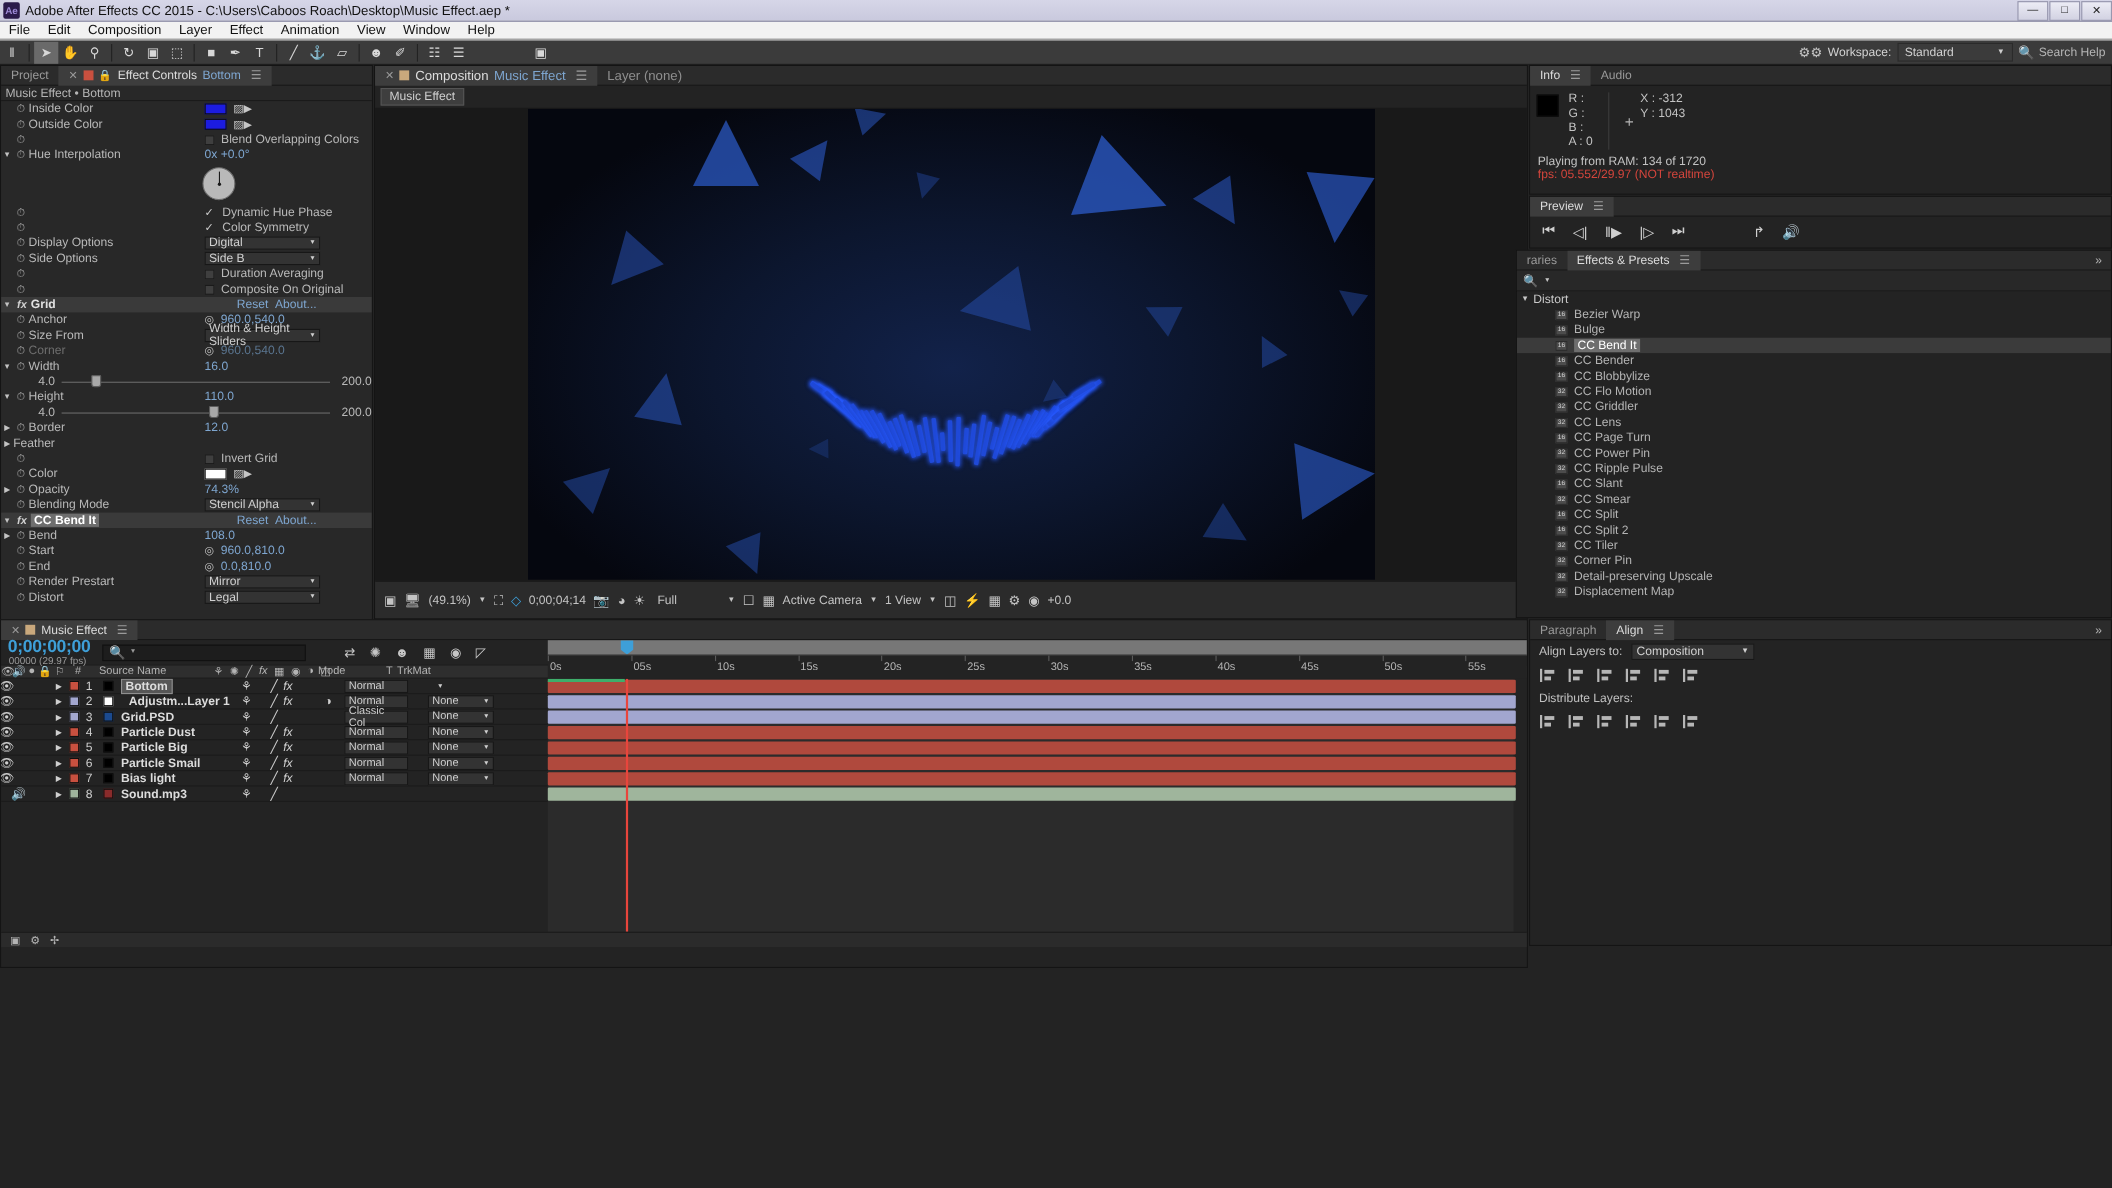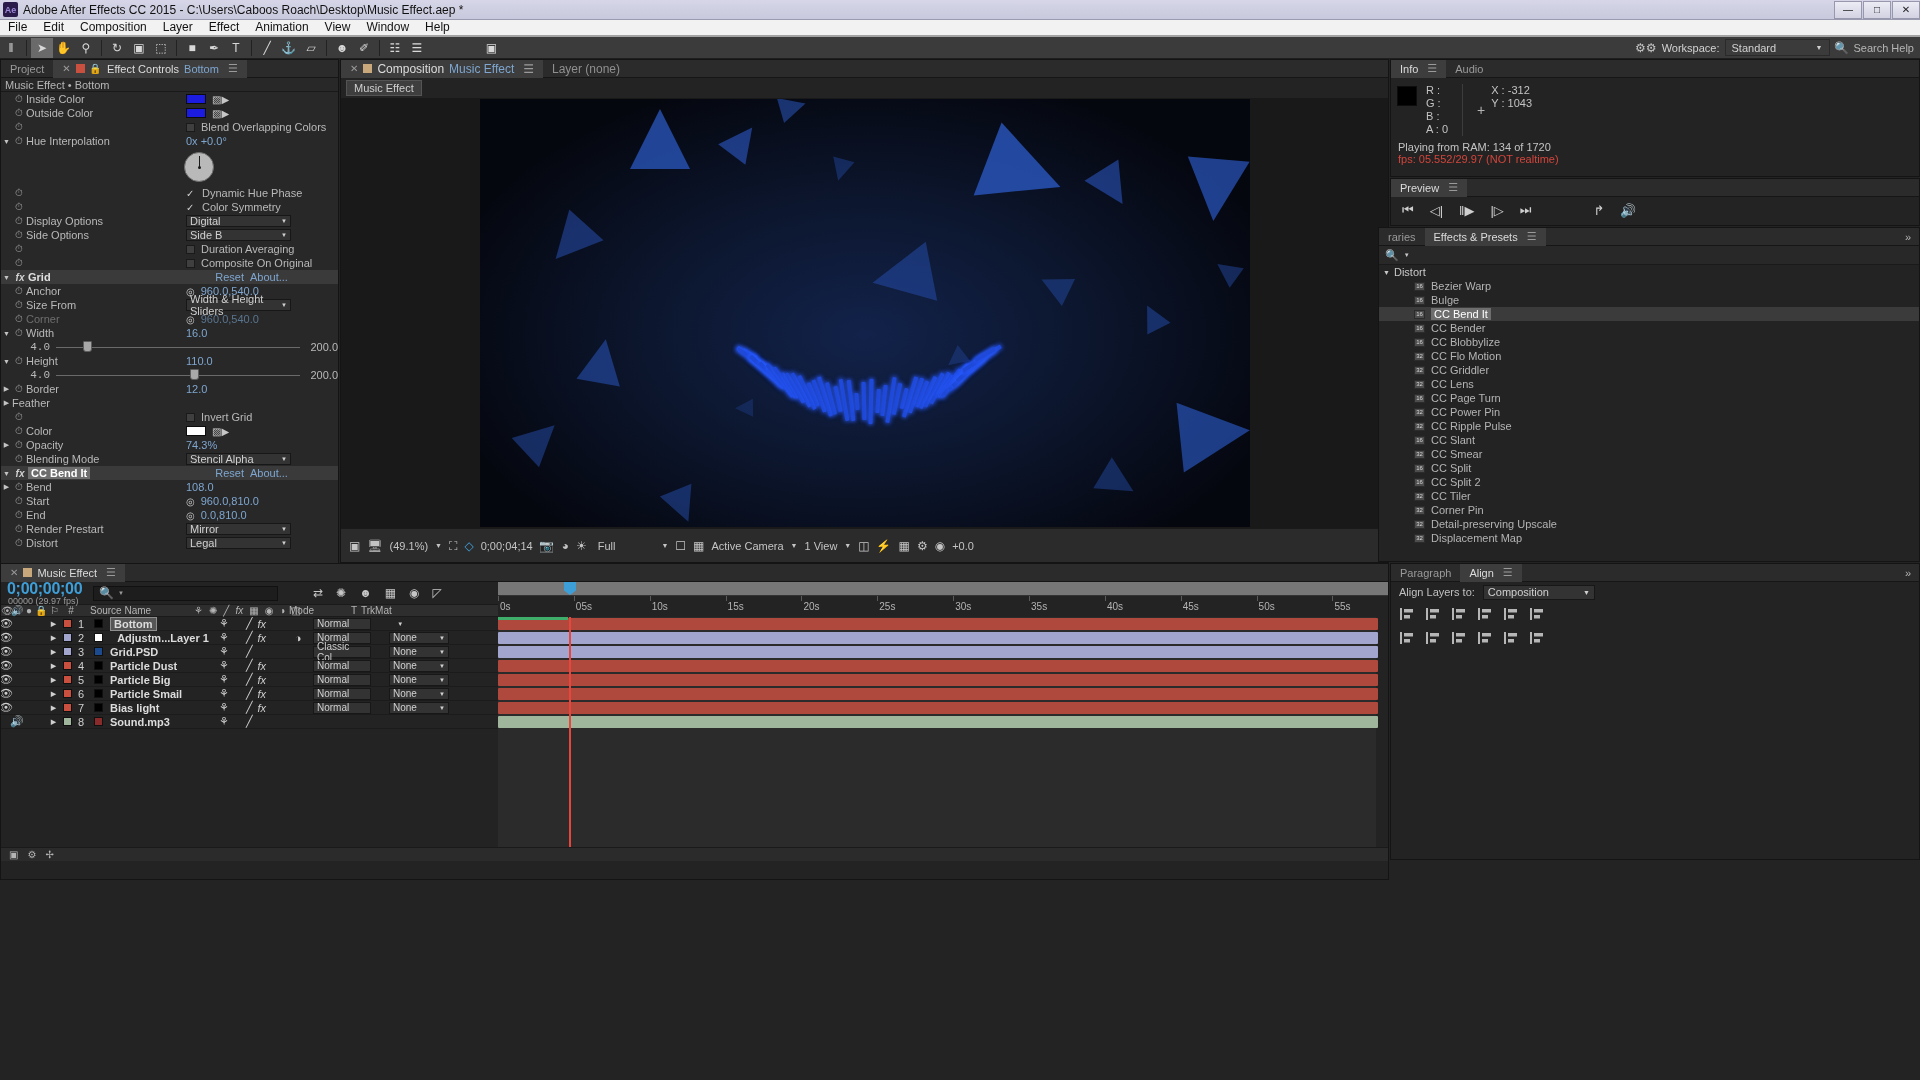--- a/index.html
+++ b/index.html
@@ -81,21 +81,21 @@
   .dd .arw{ font-size:6px; }
   .anch{ color:#c9c9c9; font-size:10px;}
   .dial{ width:30px;height:30px;border-radius:50%;background:#b9b9b9;border:1px solid #6d6d6d;position:relative;}
   .dial:after{content:"";position:absolute;left:50%;top:3px;width:1px;height:12px;background:#1a1a1a;}
   .dial:before{content:"";position:absolute;left:50%;top:13px;width:3px;height:3px;margin-left:-1px;background:#1a1a1a;border-radius:50%;}
   .slider{ position:relative;height:14px;flex:1; }
   .slider .track{ position:absolute;top:7px;left:0;right:0;height:1px;background:#6a6a6a;}
   .slider .knob{ position:absolute;top:1px;width:9px;height:11px;background:#a8a8a8;
      border:1px solid #5d5d5d; border-radius:1px 1px 3px 3px;}
   .rngrow{ display:flex;align-items:center;font-size:11px;color:#b9b9b9;height:14px;}
-  .rngrow .lo{ width:55px; text-align:right; padding-right:6px;font-family:Liberation Mono, monospace;}
+  .rngrow .lo{ width:55px; text-align:right; padding-right:6px;}
   .rngrow .hi{ width:38px; text-align:right;}
 
   
   #compview{ left:340px; top:59px; width:1049px; height:504px; }
   .cv-tabs{ height:18px;background:#2b2b2b;display:flex;align-items:center;border-bottom:1px solid #161616;}
   .cv-sub{ height:20px;background:#232323;display:flex;align-items:center;padding-left:5px;}
   .cv-name{ background:#3e3e3e;border:1px solid #545454;color:#cfcfcf;font-size:11px;padding:1px 7px;}
   .cv-stage{ height:430px;background:#191919;display:flex;align-items:center;justify-content:center;position:relative;}
   .cv-canvas{ width:770px;height:428px;position:relative;overflow:hidden;
      background:radial-gradient(ellipse at 50% 55%, #12224a 0%, #0c162e 40%, #05070f 80%);}
@@ -908,20 +908,23 @@
             <rect x="1" y="1" width="2" height="12" fill="#b6b6b6"></rect>
             <rect x="5" y="2" width="9" height="3.5" fill="#b6b6b6"></rect>
             <rect x="5" y="8" width="6" height="3.5" fill="#b6b6b6"></rect>
           </svg></div>
         <div class="al-ic"><svg width="16" height="14" viewBox="0 0 16 14">
             <rect x="1" y="1" width="2" height="12" fill="#b6b6b6"></rect>
             <rect x="5" y="2" width="9" height="3.5" fill="#b6b6b6"></rect>
             <rect x="5" y="8" width="6" height="3.5" fill="#b6b6b6"></rect>
           </svg></div>
       </div>
+    <div class="al-row" style="height:18px">
+      <span>Distribute Layers:</span>
+    </div>
     <div class="al-icons" id="alignicons2">
         <div class="al-ic"><svg width="16" height="14" viewBox="0 0 16 14">
             <rect x="1" y="1" width="2" height="12" fill="#b6b6b6"></rect>
             <rect x="5" y="2" width="9" height="3.5" fill="#b6b6b6"></rect>
             <rect x="5" y="8" width="6" height="3.5" fill="#b6b6b6"></rect>
           </svg></div>
         <div class="al-ic"><svg width="16" height="14" viewBox="0 0 16 14">
             <rect x="1" y="1" width="2" height="12" fill="#b6b6b6"></rect>
             <rect x="5" y="2" width="9" height="3.5" fill="#b6b6b6"></rect>
             <rect x="5" y="8" width="6" height="3.5" fill="#b6b6b6"></rect>

